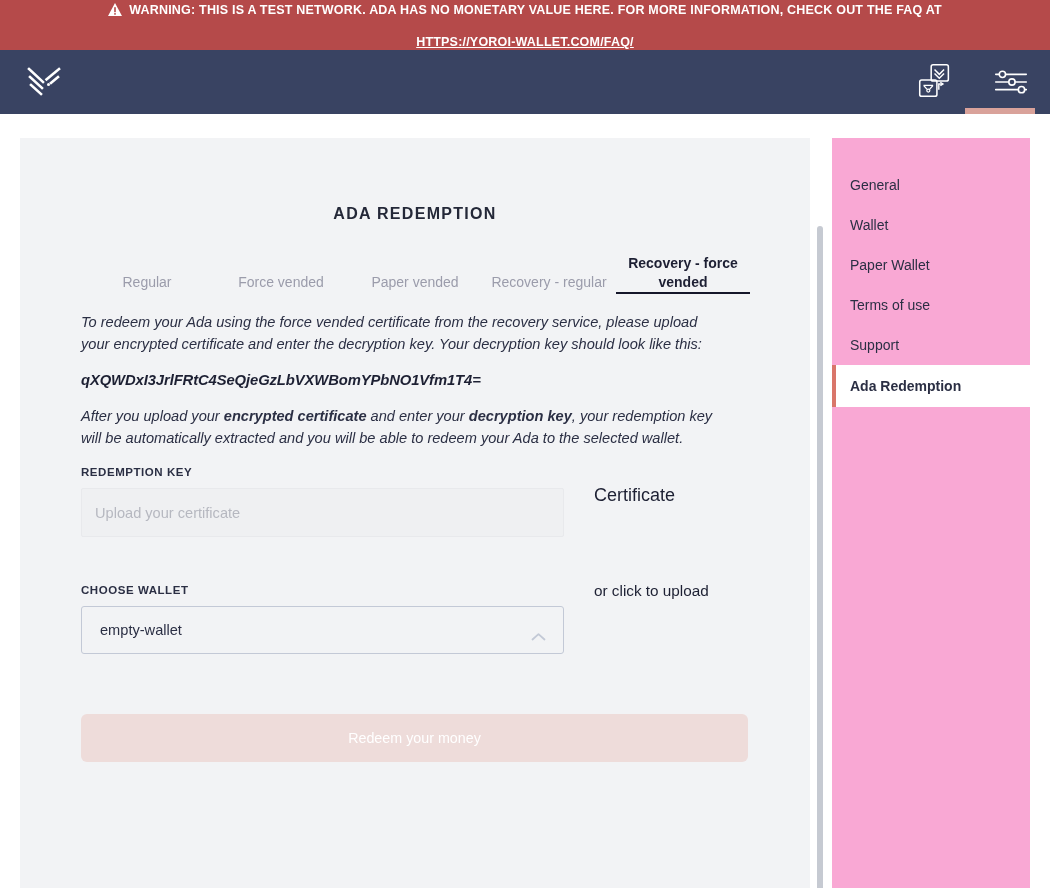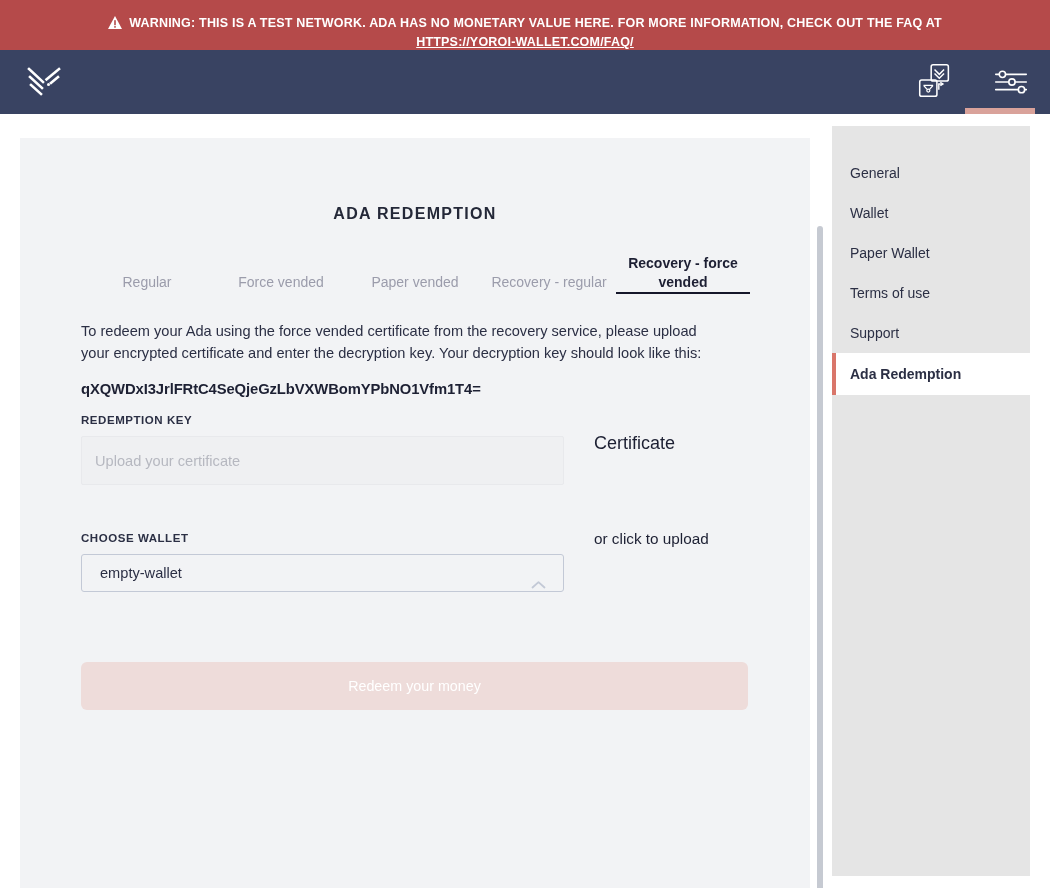--- a/index.html
+++ b/index.html
@@ -14,21 +14,21 @@
 
   
   .warning-banner {
     width: 1050px;
     height: 50px;
     background: #b54a4a;
     color: #ffffff;
     display: flex;
     flex-direction: column;
     align-items: center;
-    justify-content: flex-end;
+    justify-content: space-between;
     padding-top: 3px;
   }
   .warning-line1 {
     font-size: 12.5px;
     font-weight: bold;
     letter-spacing: 0.2px;
     display: flex;
     align-items: center;
     gap: 7px;
     line-height: 15px;
@@ -157,21 +157,22 @@
   .tab.active {
     color: #1d1f33;
     font-weight: bold;
     border-bottom: 2px solid #15162a;
   }
 
   
   .body-col {
     padding-left: 61px;
     padding-right: 30px;
-    margin-top: 26px;
+    margin-top: 17px;
+    font-style: italic;
   }
   .para {
     font-size: 14.6px;
     line-height: 22px;
     color: #2b2f44;
     max-width: 640px;
     margin-bottom: 17px;
   }
   .para b { font-weight: bold; }
   .key-sample {
@@ -218,21 +219,21 @@
 
   .field-gap { height: 47px; }
 
   .select-wrap {
     position: relative;
     width: 483px;
     height: 52px;
   }
   .select-box {
     width: 483px;
-    height: 38px;
+    height: 48px;
     background: #f2f3f5;
     border: 1px solid #c3c9d6;
     border-radius: 3px;
     display: flex;
     align-items: center;
     padding: 0 18px;
     font-size: 14.6px;
     color: #2b2f44;
     cursor: pointer;
   }
@@ -283,24 +284,24 @@
     height: 766px;
     background: #c6cad2;
     border-radius: 3px;
     cursor: pointer;
   }
 
   
   .sidebar {
     position: absolute;
     left: 832px;
-    top: 12px;
+    top: 24px;
     width: 198px;
     height: 750px;
-    background: #e5e5e5;
+    background: #f9a8d4;
   }
   .side-item {
     height: 40px;
     display: flex;
     align-items: center;
     padding-left: 18px;
     font-size: 14px;
     color: #2b2f44;
     cursor: pointer;
     position: relative;
@@ -393,20 +394,21 @@
         <div class="tab">Regular</div>
         <div class="tab">Force vended</div>
         <div class="tab">Paper vended</div>
         <div class="tab">Recovery - regular</div>
         <div class="tab active">Recovery - force vended</div>
       </div>
 
       <div class="body-col">
         <div class="para">To redeem your Ada using the force vended certificate from the recovery service, please upload your encrypted certificate and enter the decryption key. Your decryption key should look like this:</div>
         <div class="key-sample">qXQWDxI3JrlFRtC4SeQjeGzLbVXWBomYPbNO1Vfm1T4=</div>
+        <div class="para"><span>After you upload your </span><b>encrypted certificate</b><span> and enter your </span><b>decryption key</b><span>, your redemption key will be automatically extracted and you will be able to redeem your Ada to the selected wallet.</span></div>
       </div>
 
       <div class="form-area">
         <div class="form-left">
           <div class="field-label">REDEMPTION KEY</div>
           <input class="text-input" type="text" readonly="" placeholder="Upload your certificate" style="">
 
           <div class="field-gap"></div>
 
           <div class="field-label">CHOOSE WALLET</div>

